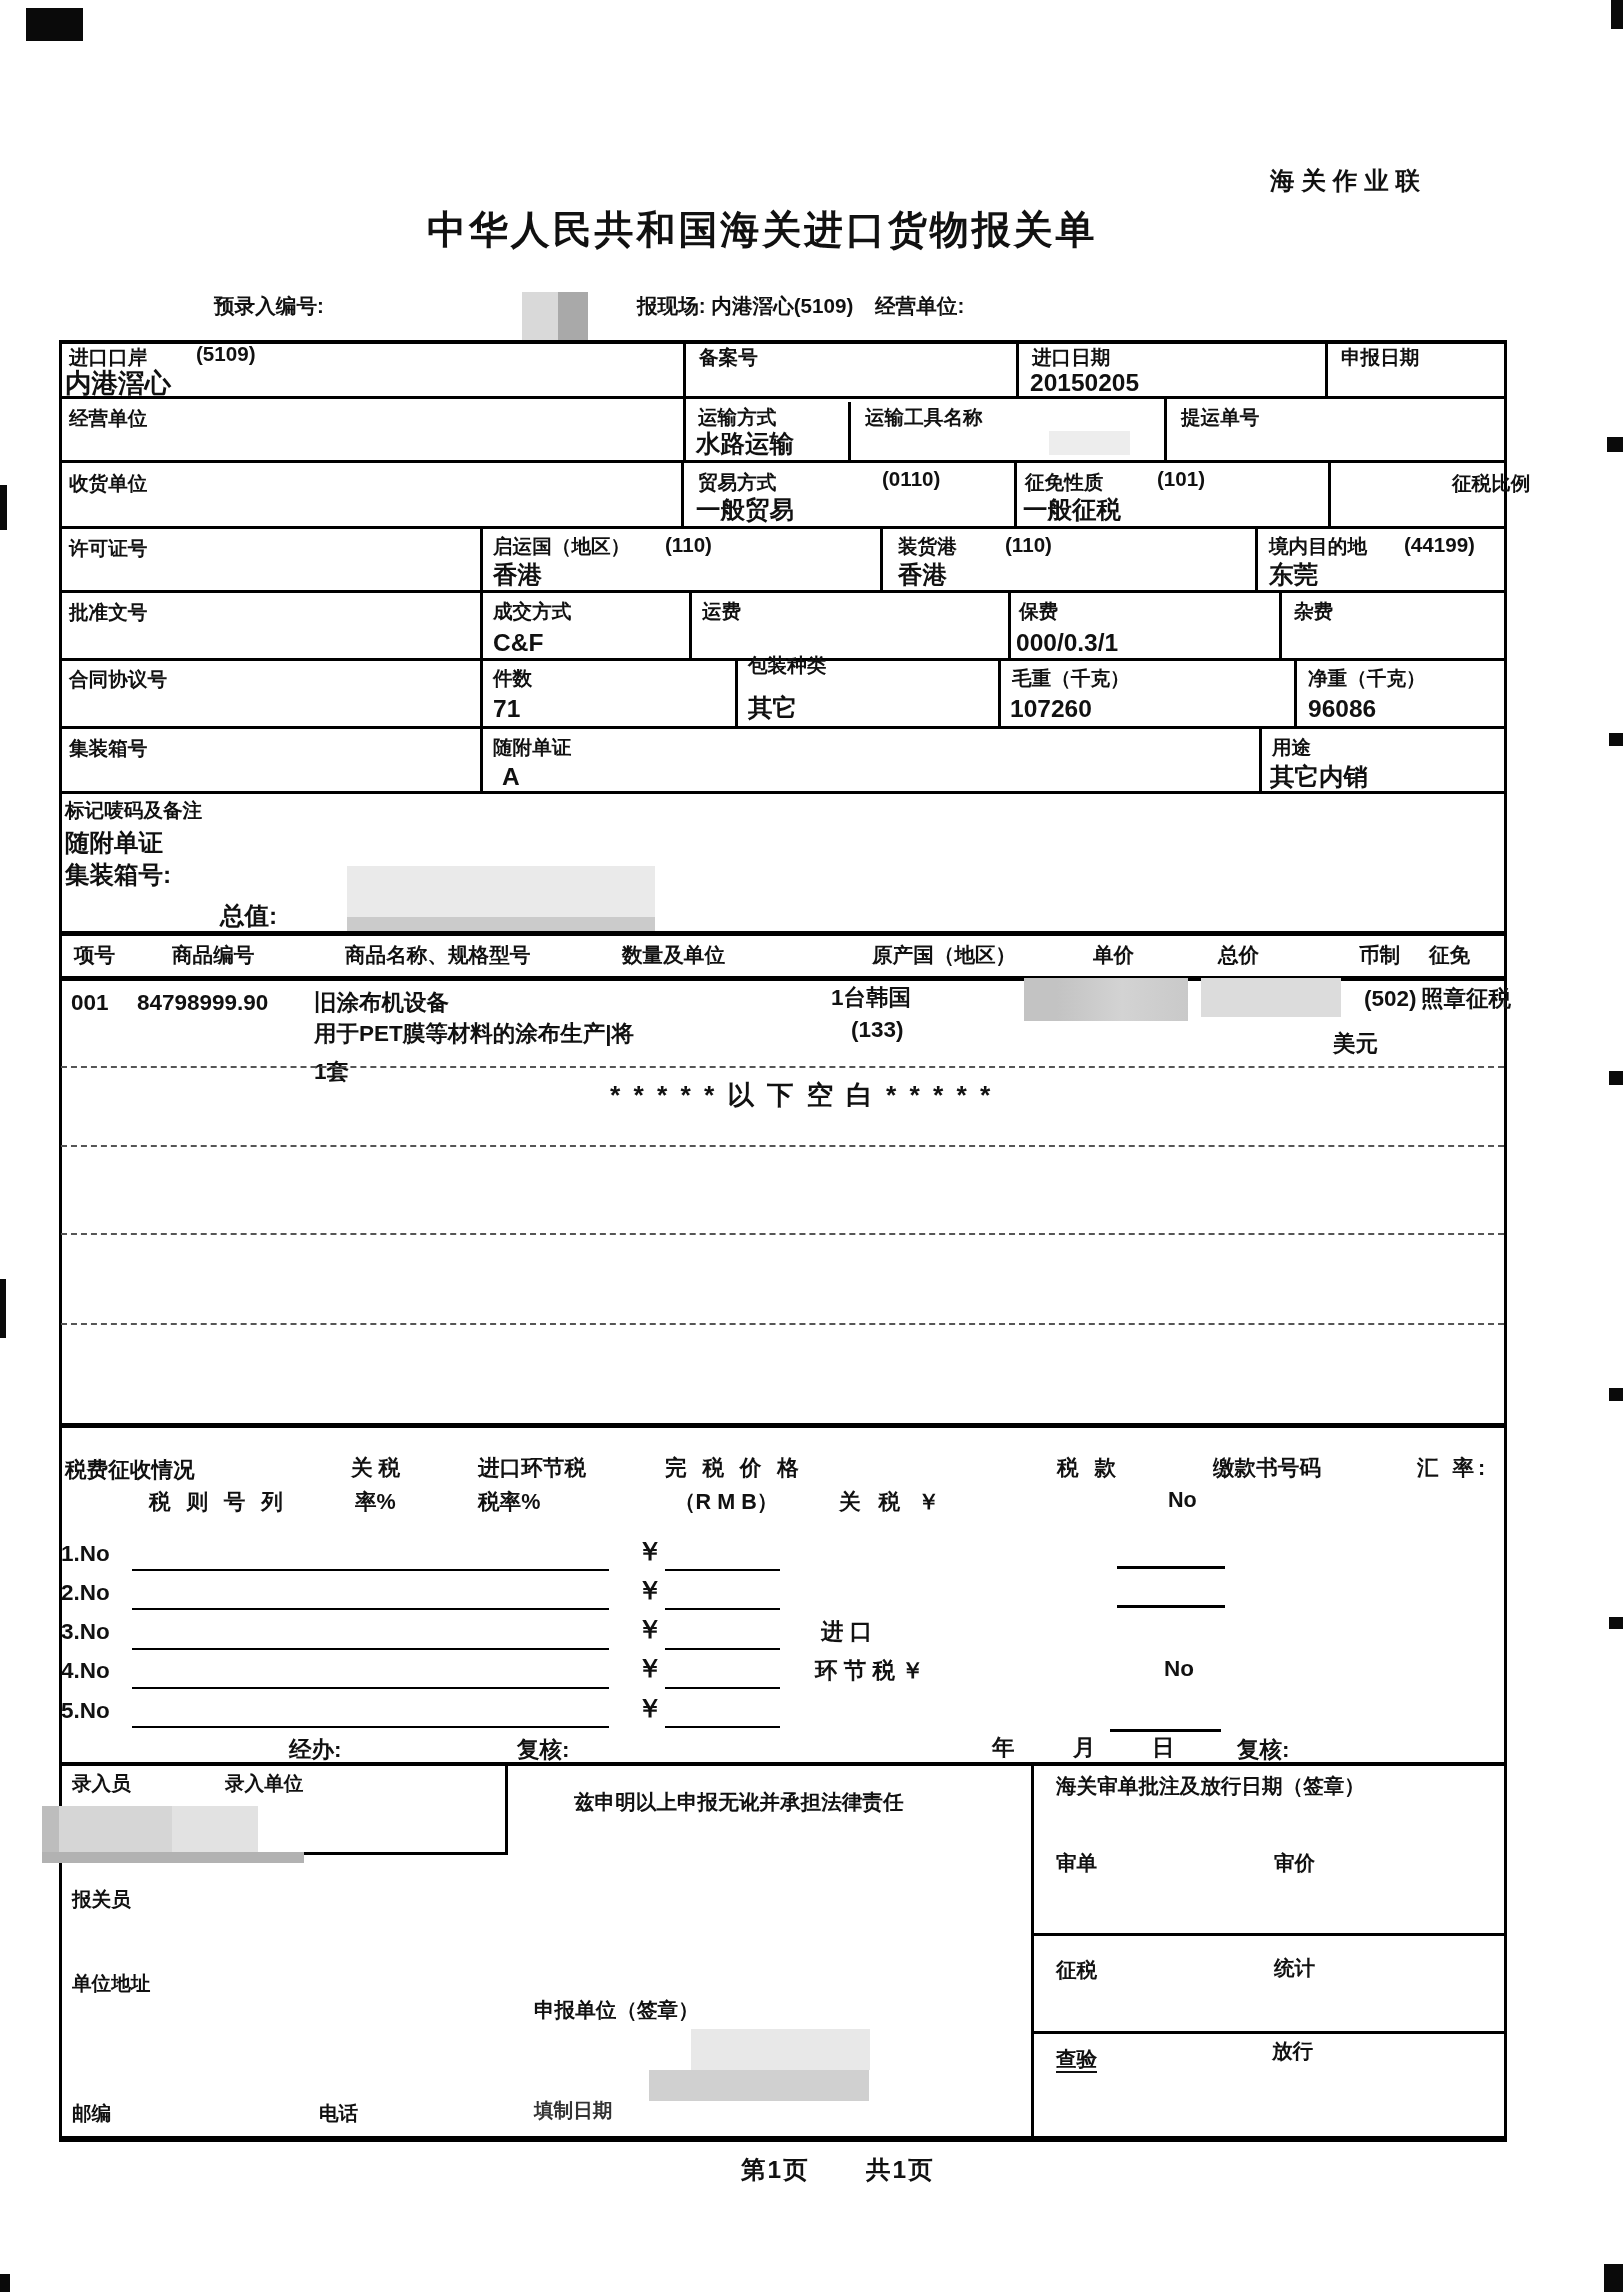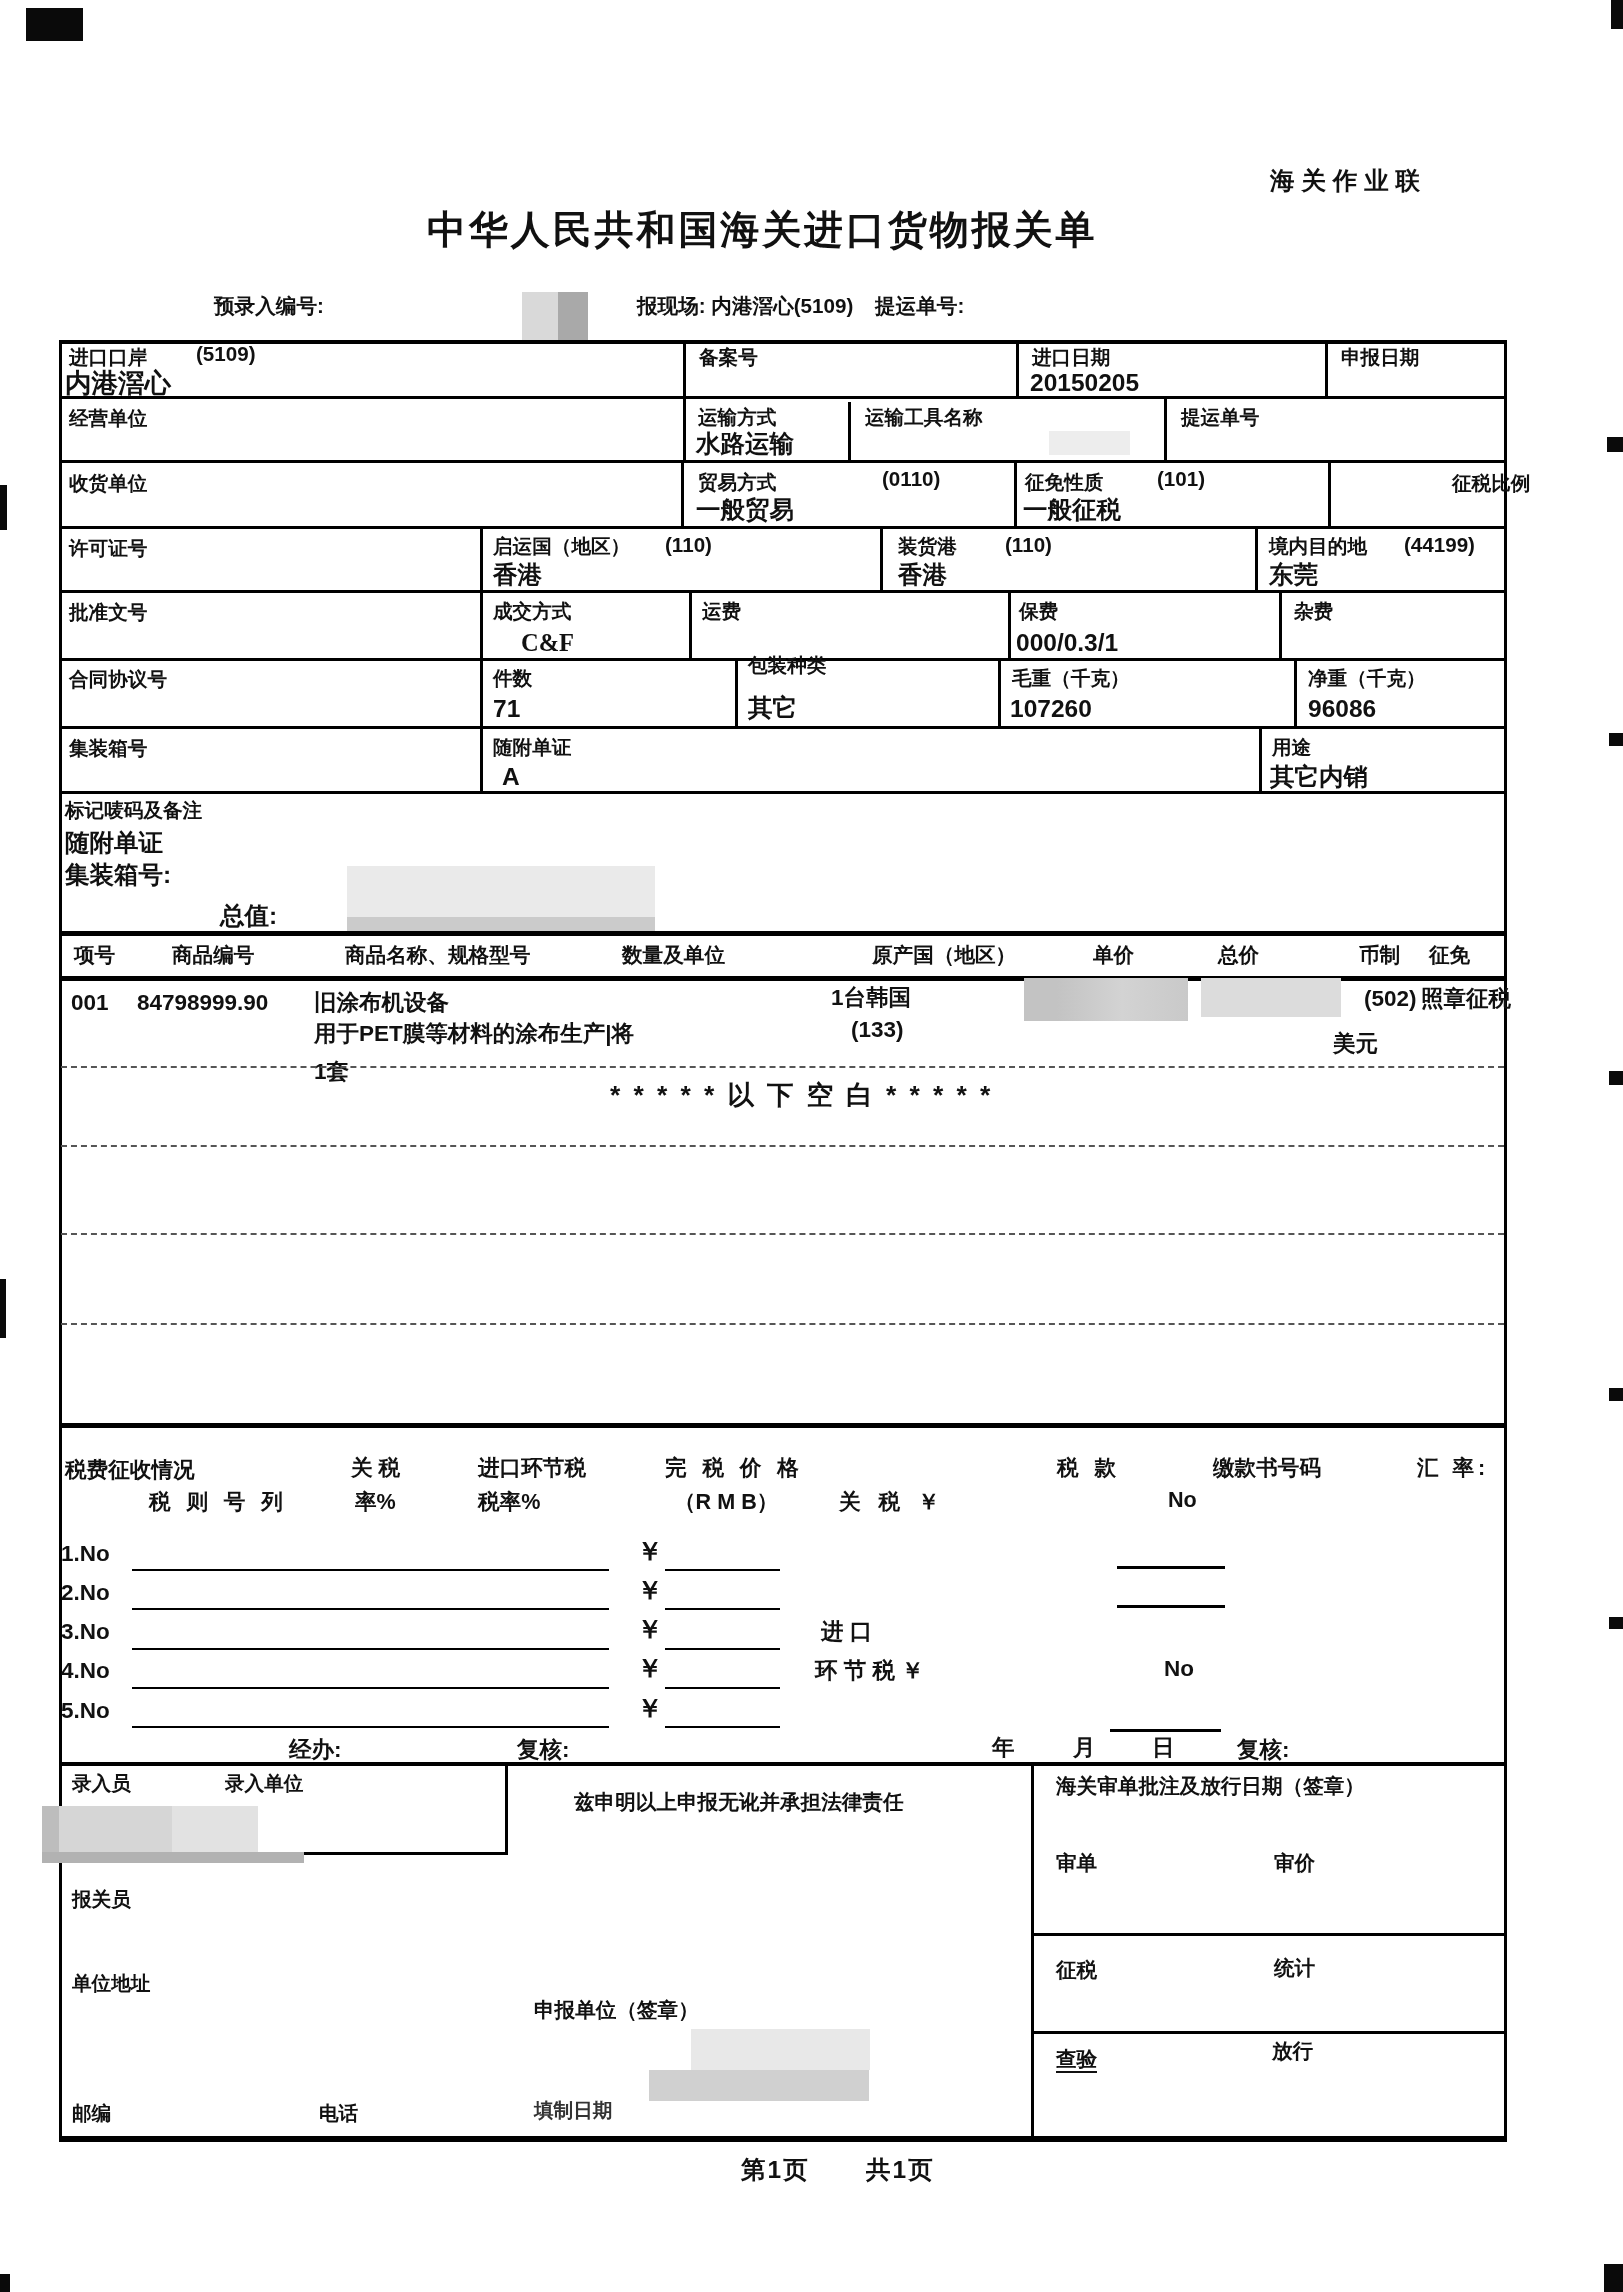--- a/index.html
+++ b/index.html
@@ -39,21 +39,21 @@
   <div class="mark" style="left:0;top:485px;width:6.9px;height:45px;"></div>
   <div class="mark" style="left:0;top:1279px;width:5.9px;height:59px;"></div>
   <div class="mark" style="left:0;top:2274px;width:9.8px;height:18.6px;"></div>
 
   <span class="t corner" style="left:1270px;top:167px;">海关作业联</span>
   <span class="t title" style="left:427px;top:208px;">中华人民共和国海关进口货物报关单</span>
 
   <span class="t sm" style="left:214px;top:294px;">预录入编号:</span>
   <div class="redact" style="left:522px;top:292px;width:66px;height:49px;background:linear-gradient(90deg,#d9d9d9 55%,#a9a9a9 55%);"></div>
   <span class="t sm" style="left:589px;top:294px;padding-left:48px;">报现场: 内港滘心(5109)</span>
-  <span class="t sm" style="left:875px;top:294px;">提运单号:</span>
+  <span class="t sm" style="left:875px;top:294px;">经营单位:</span>
 
   <div class="hl" style="left:59px;top:340px;width:1448px;height:3.9px;"></div>
   <div class="vl" style="left:59px;top:340px;width:2.9px;height:1800px;"></div>
   <div class="vl" style="left:1504px;top:340px;width:2.9px;height:1800px;"></div>
   <div class="hl" style="left:59px;top:2136px;width:1448px;height:5.9px;"></div>
 
   <div class="hl" style="left:59px;top:396px;width:1448px;height:2.9px;"></div>
   <div class="hl" style="left:59px;top:460px;width:1448px;height:2.9px;"></div>
   <div class="hl" style="left:59px;top:526px;width:1448px;height:2.9px;"></div>
   <div class="hl" style="left:59px;top:590px;width:1448px;height:2.9px;"></div>
@@ -107,21 +107,21 @@
   <span class="t lbl" style="left:1269px;top:535px;">境内目的地</span>
   <span class="t sm" style="left:1404px;top:533px;">(44199)</span>
   <span class="t val" style="left:1269px;top:561px;">东莞</span>
 
   <div class="vl" style="left:480px;top:593px;width:2.9px;height:65px;"></div>
   <div class="vl" style="left:689px;top:593px;width:2.9px;height:65px;"></div>
   <div class="vl" style="left:1008px;top:593px;width:2.9px;height:65px;"></div>
   <div class="vl" style="left:1279px;top:593px;width:2.9px;height:65px;"></div>
   <span class="t lbl" style="left:69px;top:601px;">批准文号</span>
   <span class="t lbl" style="left:493px;top:600px;">成交方式</span>
-  <span class="t val" style="left:521px;top:629px;font-family:Liberation Serif, serif;">C&amp;F</span>
+  <span class="t val" style="left:493px;top:629px;">C&amp;F</span>
   <span class="t lbl" style="left:702px;top:600px;">运费</span>
   <span class="t lbl" style="left:1019px;top:600px;">保费</span>
   <span class="t val" style="left:1016px;top:629px;text-align:right;">000/0.3/1</span>
   <span class="t lbl" style="left:1294px;top:600px;">杂费</span>
 
   <div class="vl" style="left:480px;top:661px;width:2.9px;height:66px;"></div>
   <div class="vl" style="left:735px;top:661px;width:2.9px;height:66px;"></div>
   <div class="vl" style="left:998px;top:661px;width:2.9px;height:66px;"></div>
   <div class="vl" style="left:1294px;top:661px;width:2.9px;height:66px;"></div>
   <span class="t lbl" style="left:69px;top:668px;">合同协议号</span>

